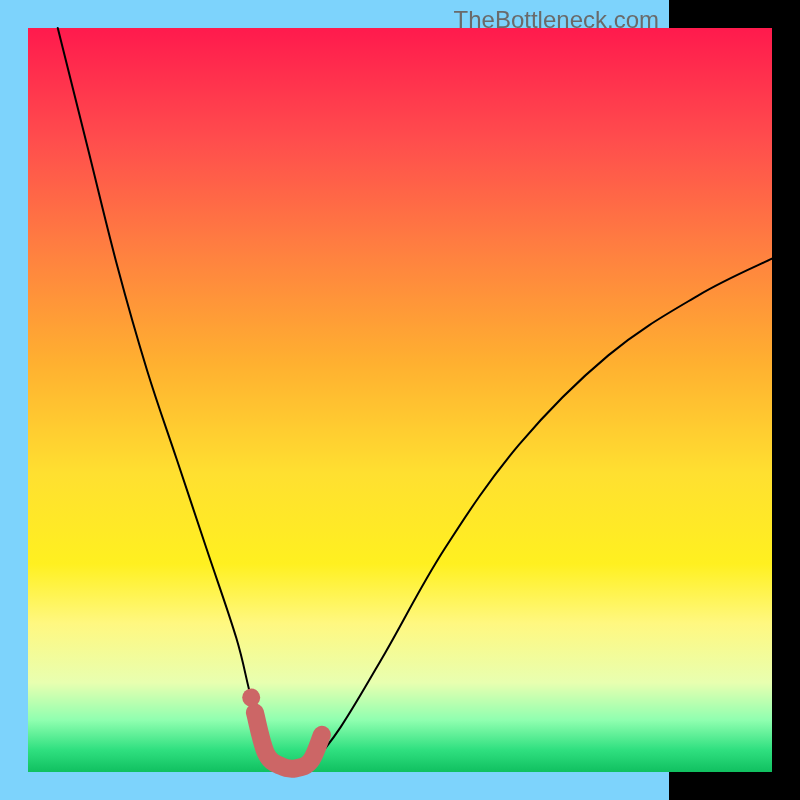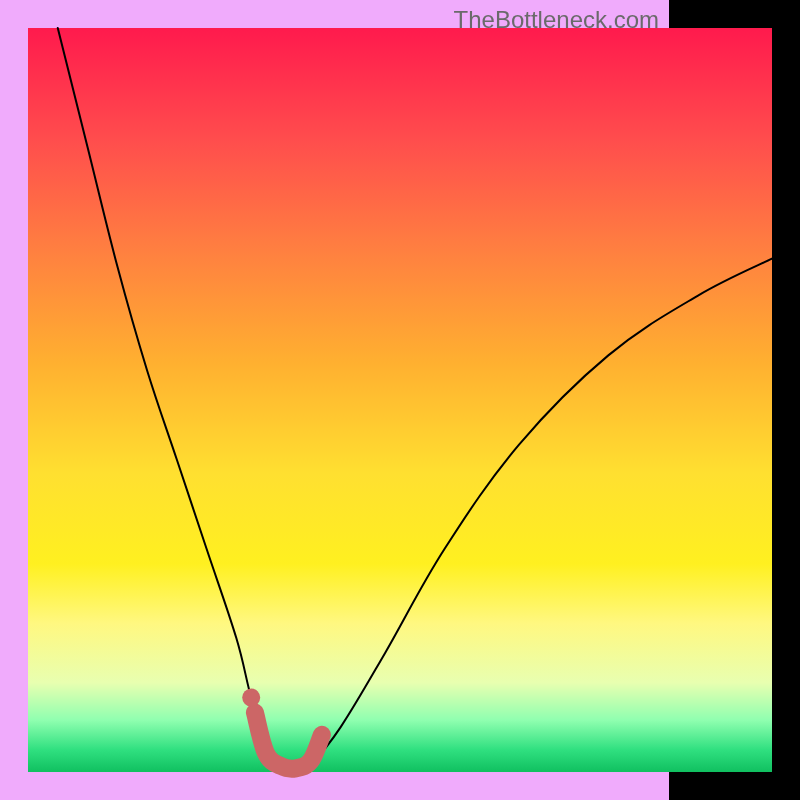--- a/index.html
+++ b/index.html
@@ -1,21 +1,21 @@
 <!DOCTYPE html>
 <html><head>
 <meta charset="utf-8">
 <style>
   * { margin: 0; padding: 0; box-sizing: border-box; }
   html, body { width: 800px; height: 800px; overflow: hidden; background: #000; }
   .frame {
     position: relative;
     width: 669px;
     height: 800px;
-    background: #f0abfc;
+    background: #7dd3fc;
     padding-left: 43px;
   }
   .plot-area {
     position: absolute;
     left: 28px;
     top: 28px;
     width: 744px;
     height: 744px;
     background: linear-gradient(to bottom,
       #ff1a4d 0%,

